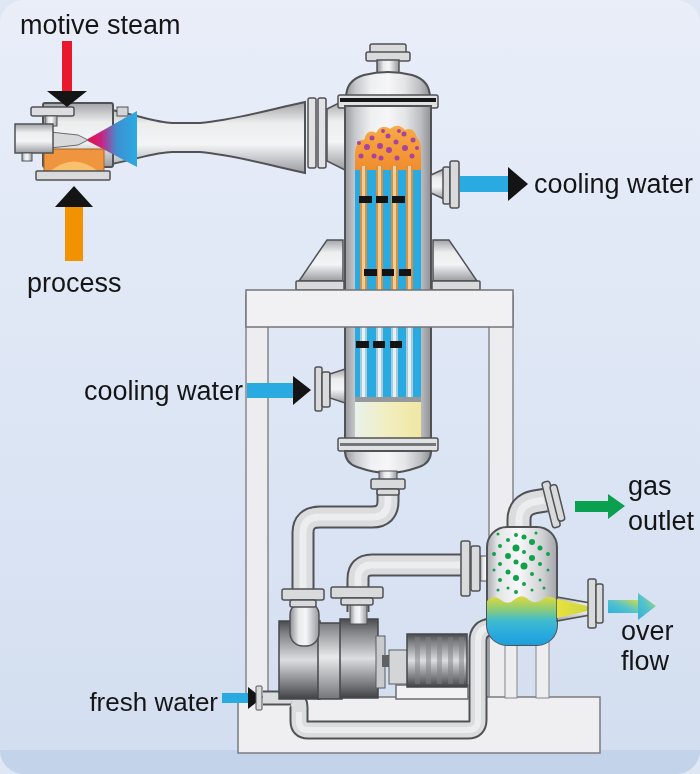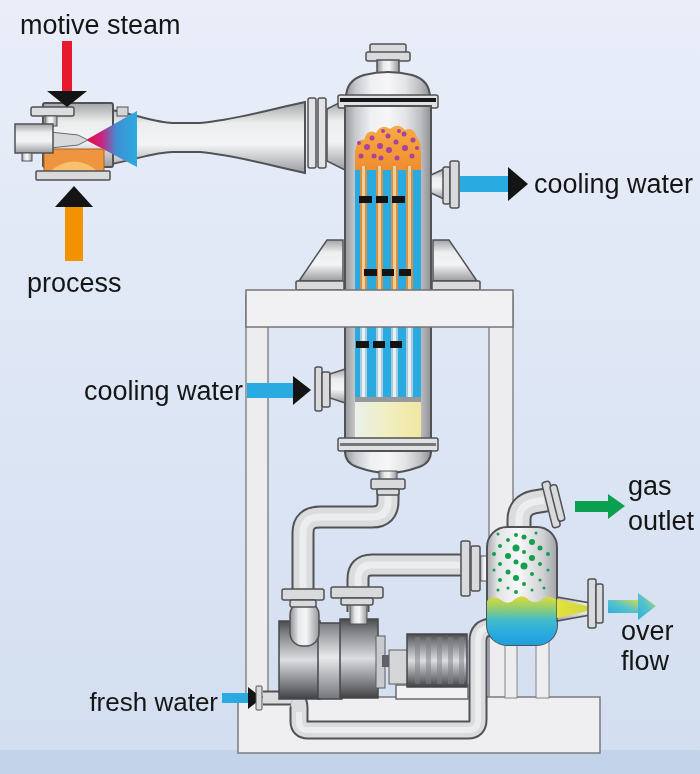--- a/index.html
+++ b/index.html
@@ -1,17 +1,17 @@
 <!DOCTYPE html>
 <html><head>
 <meta charset="utf-8">
 <style>
   html,body{margin:0;padding:0;background:#dfe7f4;}
   .stage{width:700px;height:774px;position:relative;overflow:hidden;
-         font-family:"Liberation Sans", sans-serif;}
+         font-family:"Liberation Sans", sans-serif;border-radius:24px;}
   svg{display:block;}
   text{font-family:"Liberation Sans", sans-serif;fill:#151515;}
   .lbl{font-size:27px;}
   .lbl-sm{font-size:26px;}
 </style>
 </head>
 <body>
 
 <div class="stage">
 <svg width="700" height="774" viewBox="0 0 700 774">

